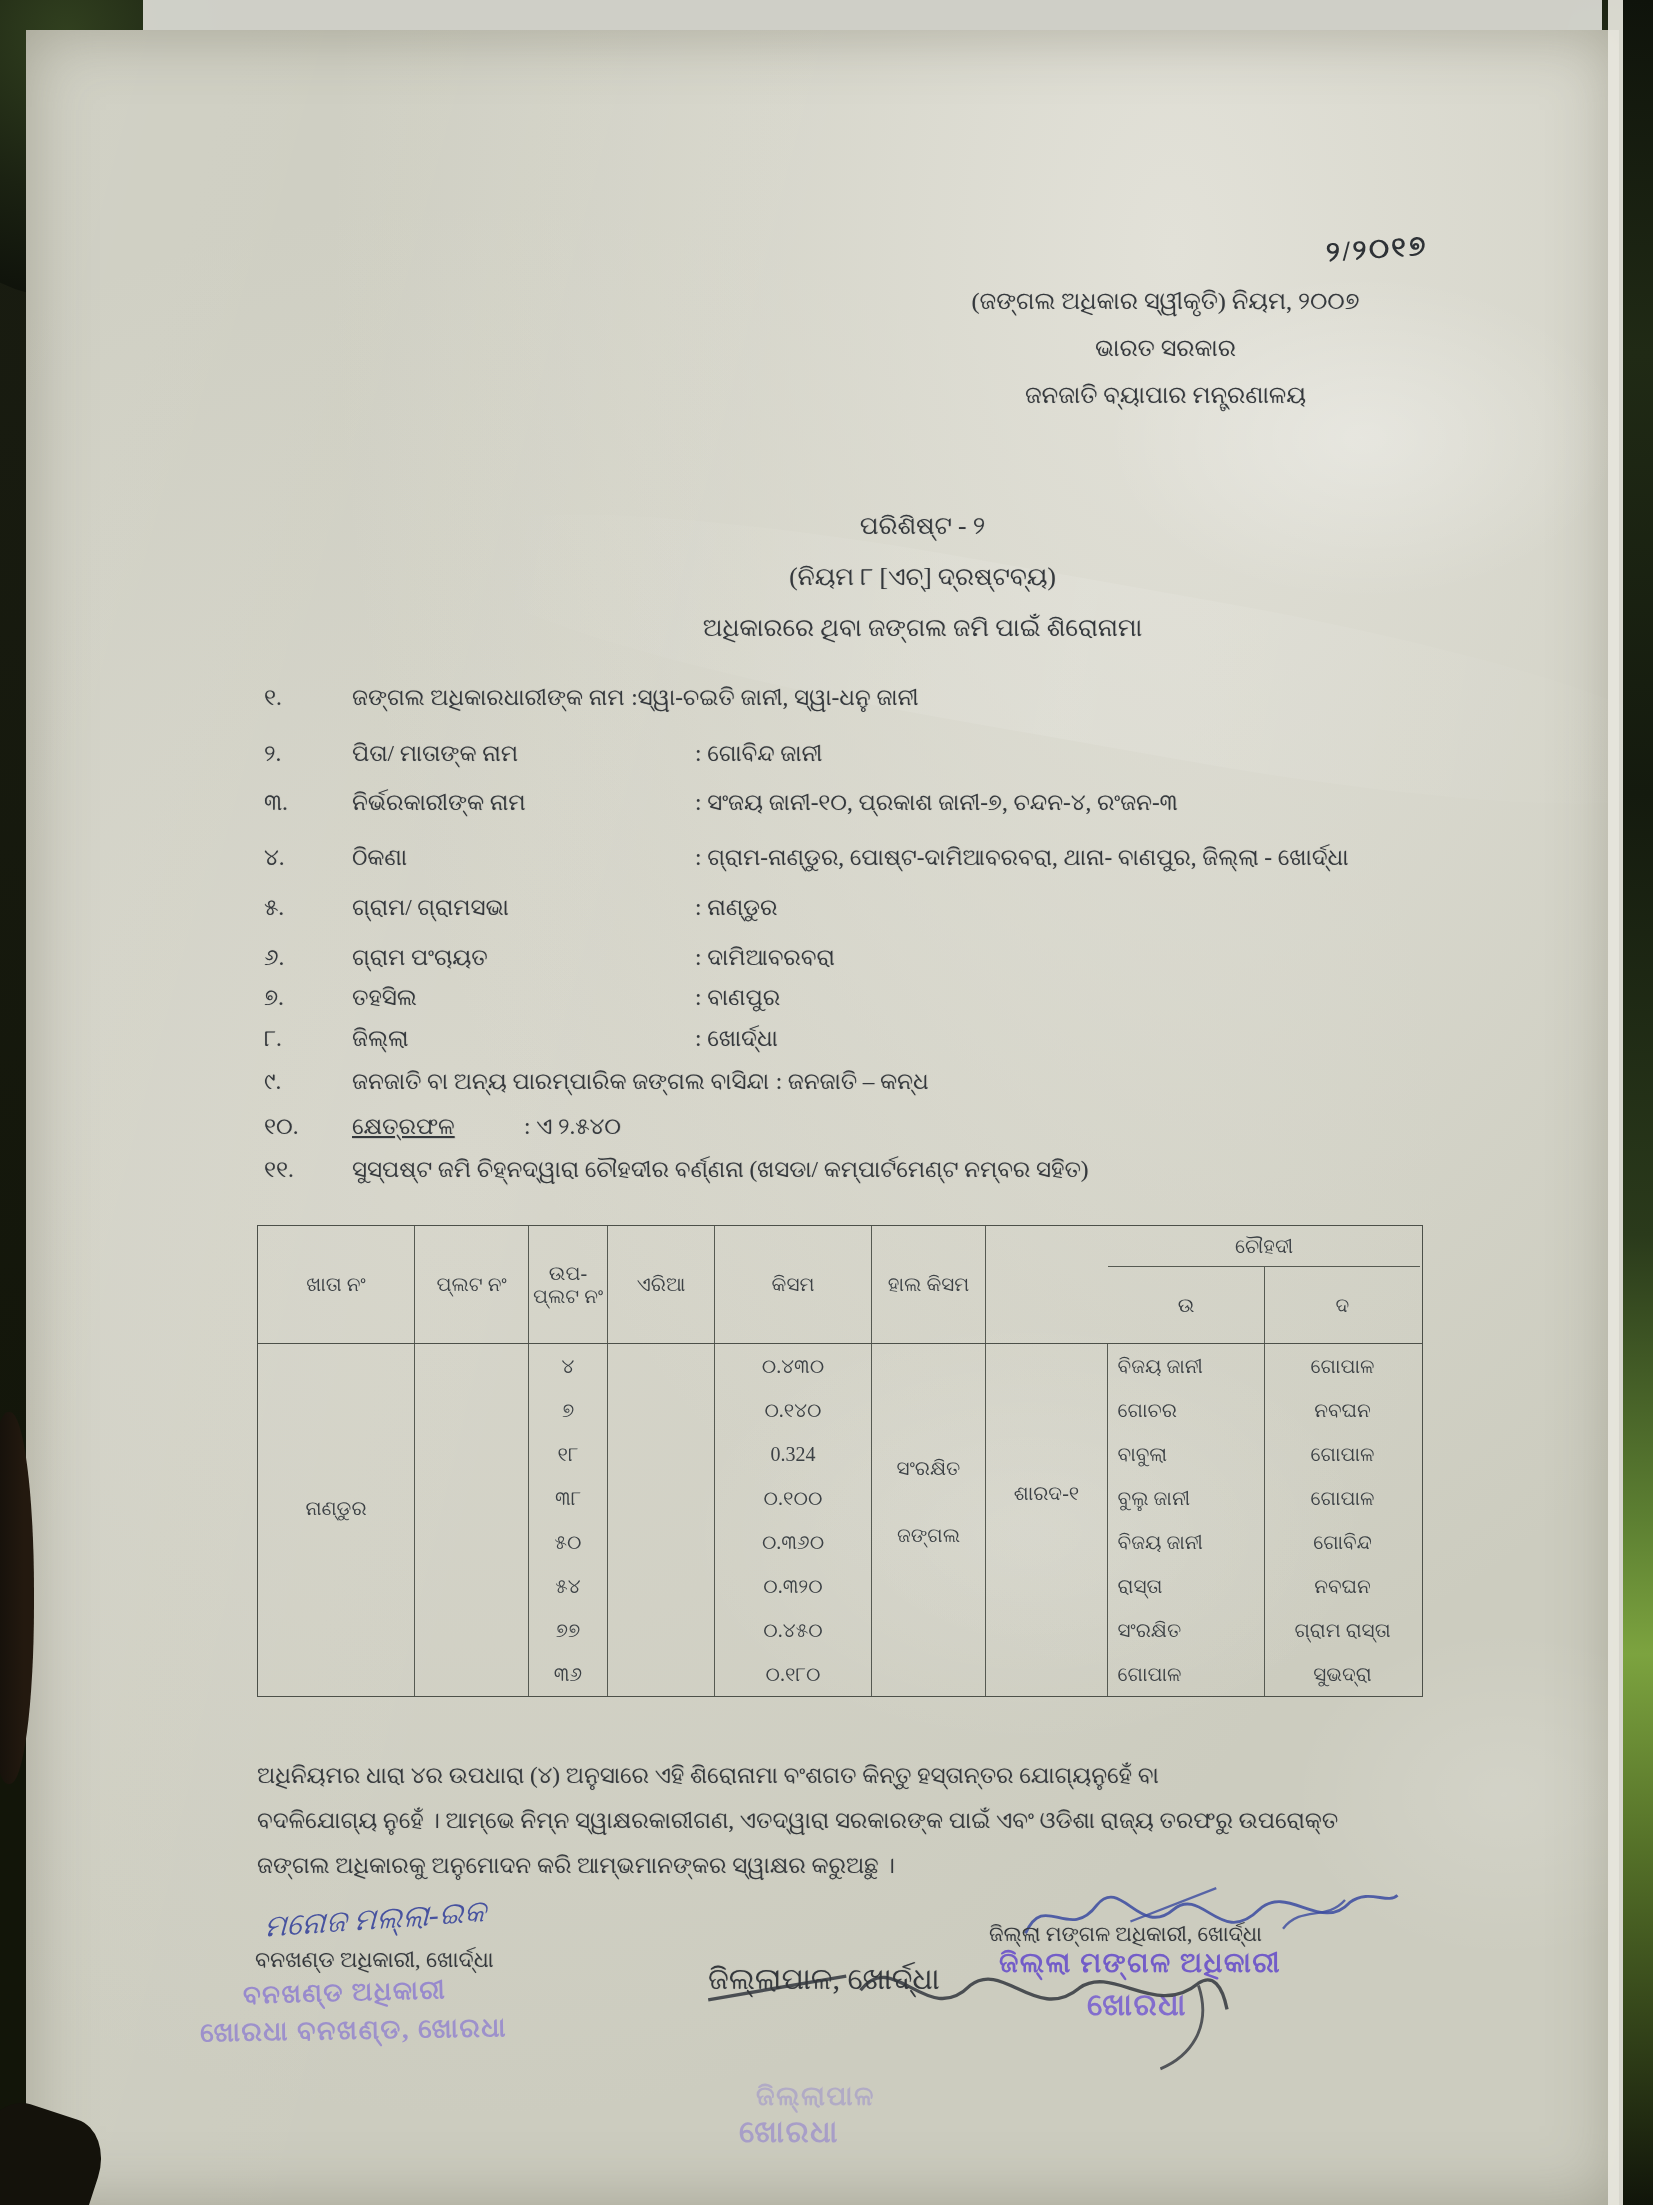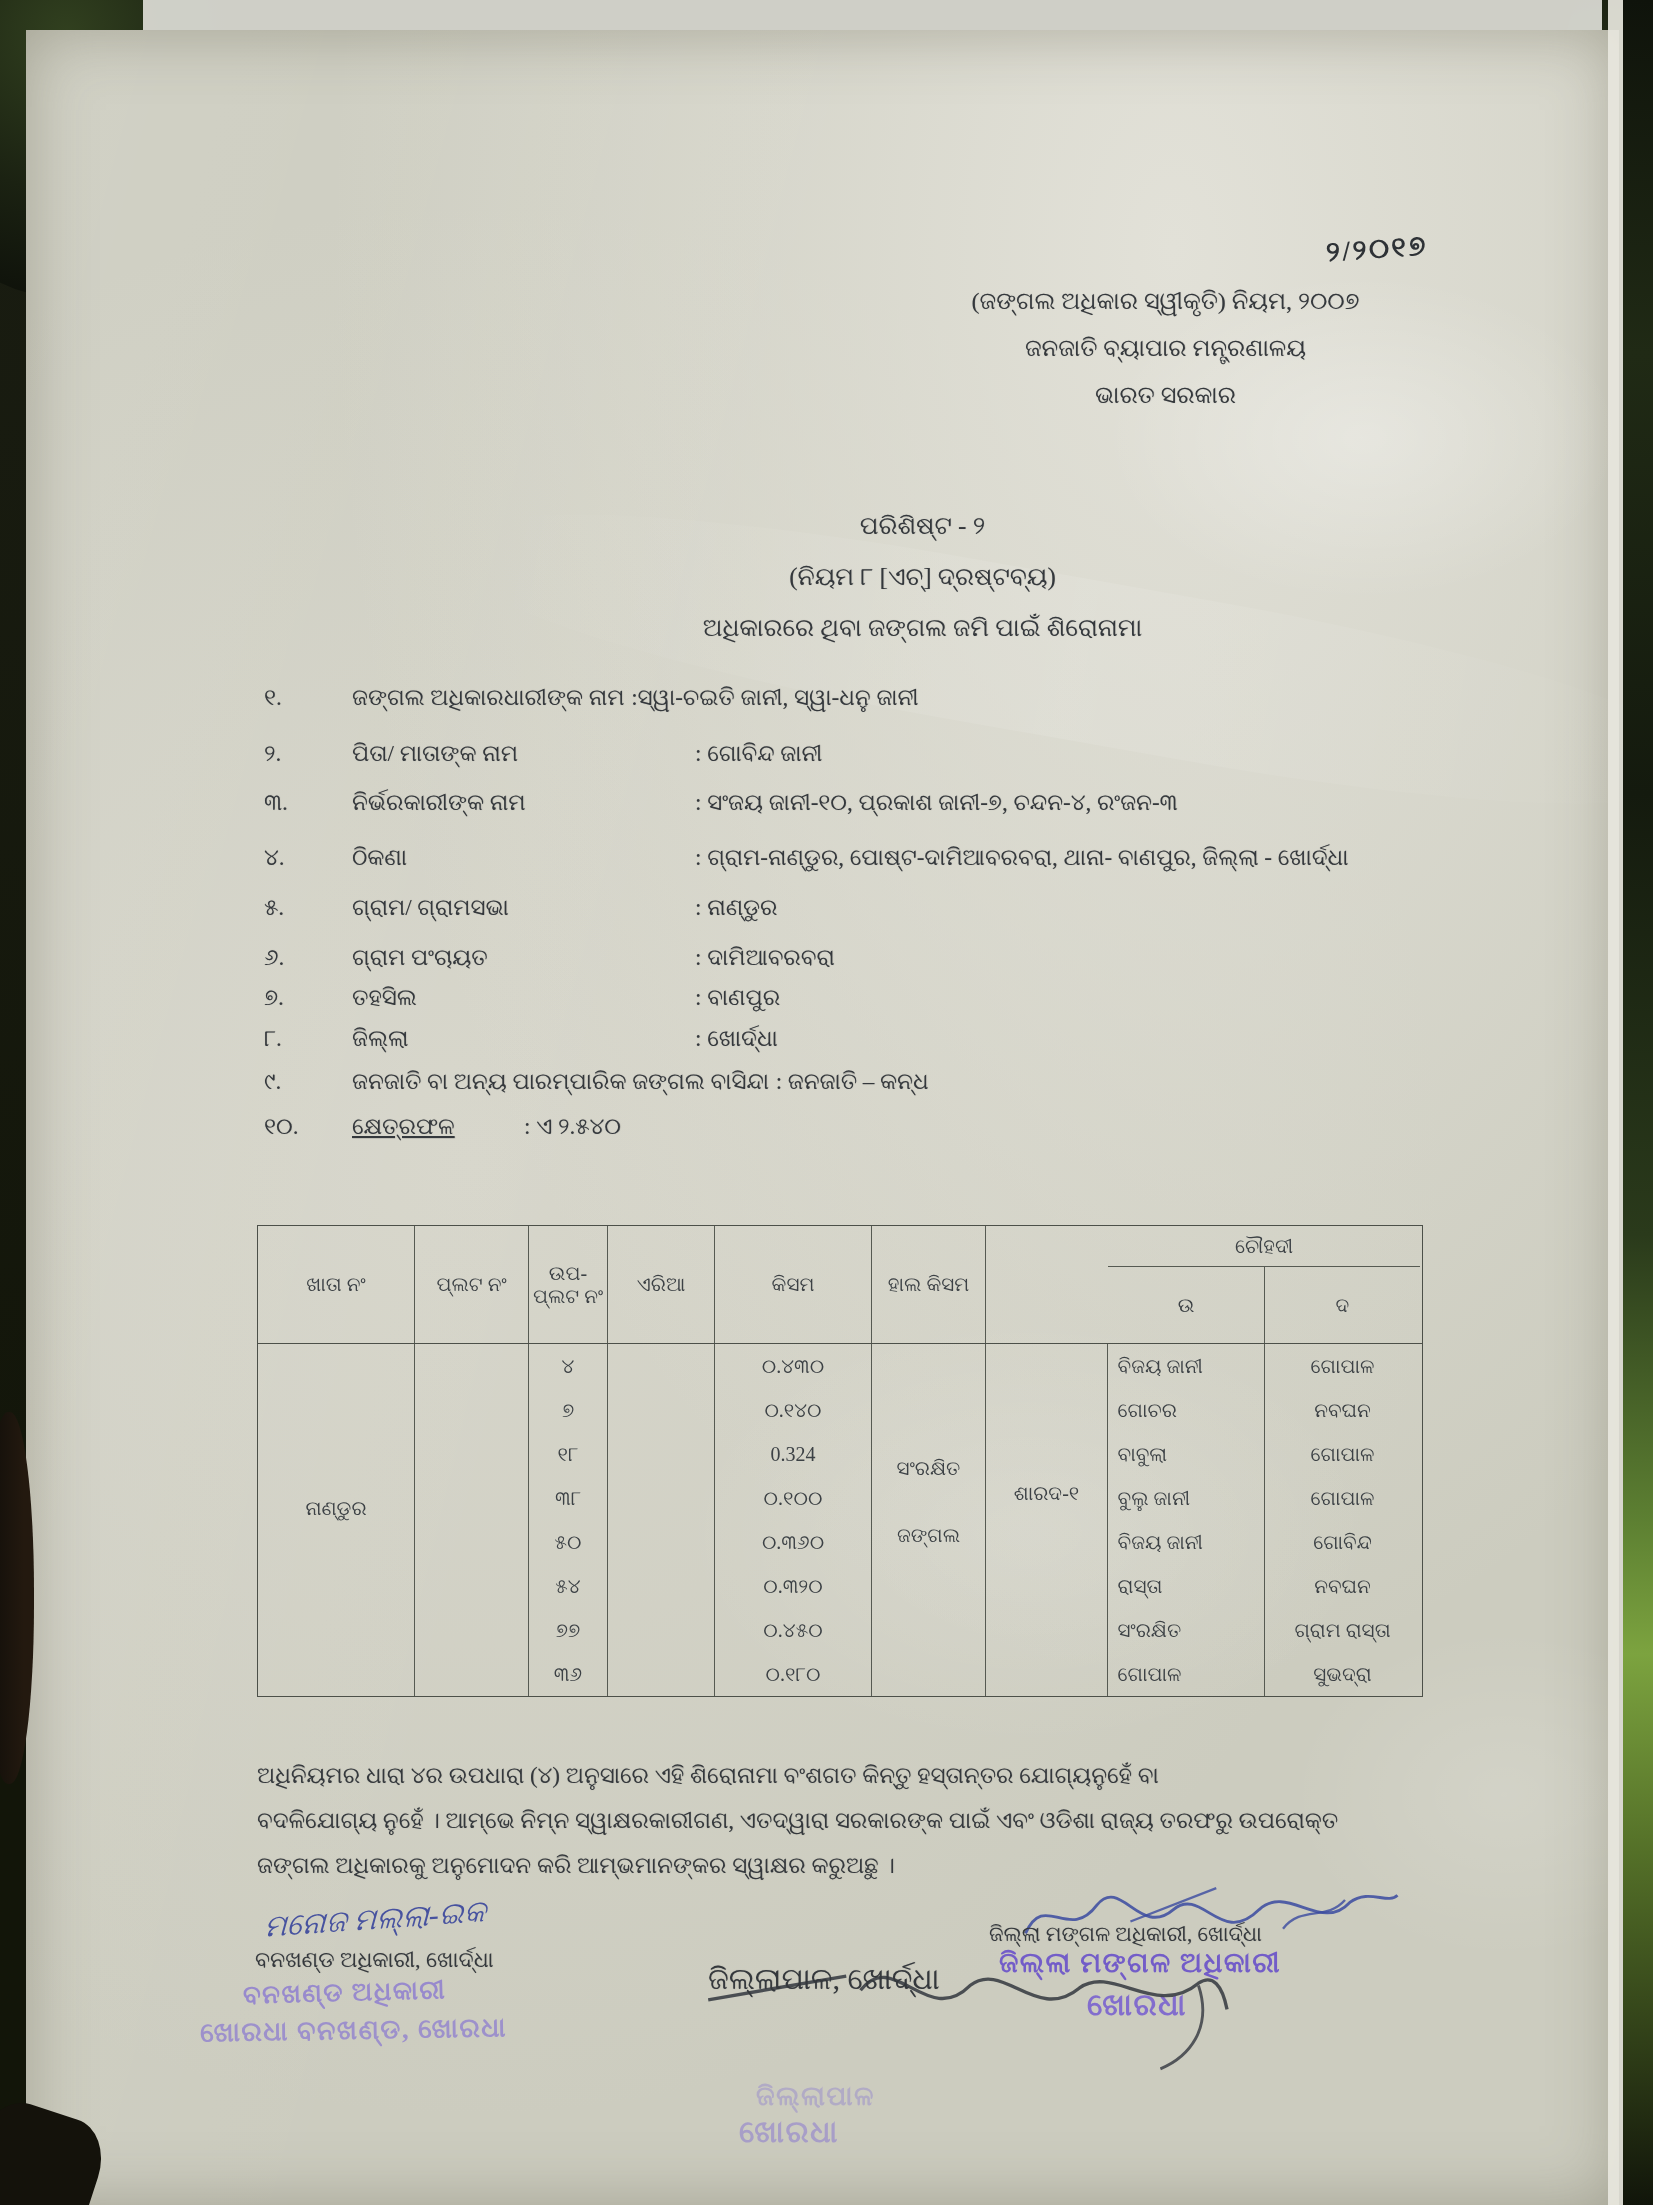--- a/index.html
+++ b/index.html
@@ -101,22 +101,22 @@
   <div class="paper">
     <div class="glare g1"></div>
     <div class="glare g2"></div>
     <div class="glare g3"></div>
     <div class="glare g4"></div>
 
     <div class="abs page-number">୨/୨୦୧୭</div>
 
     <div class="abs hdr print">
       <div>(ଜଙ୍ଗଲ ଅଧିକାର ସ୍ୱୀକୃତି) ନିୟମ, ୨୦୦୭</div>
+      <div>ଭାରତ ସରକାର</div>
       <div>ଜନଜାତି ବ୍ୟାପାର ମନ୍ତ୍ରଣାଳୟ</div>
-      <div>ଭାରତ ସରକାର</div>
     </div>
 
     <div class="abs apx print">
       <div>ପରିଶିଷ୍ଟ - ୨</div>
       <div>(ନିୟମ ୮ [ଏଚ୍] ଦ୍ରଷ୍ଟବ୍ୟ)</div>
       <div>ଅଧିକାରରେ ଥିବା ଜଙ୍ଗଲ ଜମି ପାଇଁ ଶିରୋନାମା</div>
     </div>
 
     <div class="abs item inline print" style="top:655px">
       <span class="no">୧.</span><span class="lbl">ଜଙ୍ଗଲ ଅଧିକାରଧାରୀଙ୍କ ନାମ</span><span class="val">:ସ୍ୱା-ଚଇତି ଜାନୀ, ସ୍ୱା-ଧନୁ ଜାନୀ</span>
@@ -140,20 +140,23 @@
       <span class="no">୭.</span><span class="lbl">ତହସିଲ</span><span class="val">: ବାଣପୁର</span>
     </div>
     <div class="abs item std print" style="top:996px">
       <span class="no">୮.</span><span class="lbl">ଜିଲ୍ଲା</span><span class="val">: ଖୋର୍ଦ୍ଧା</span>
     </div>
     <div class="abs item inline print" style="top:1039px">
       <span class="no">୯.</span><span class="lbl">ଜନଜାତି ବା ଅନ୍ୟ ପାରମ୍ପାରିକ ଜଙ୍ଗଲ ବାସିନ୍ଦା</span><span class="val">: ଜନଜାତି – କନ୍ଧ</span>
     </div>
     <div class="abs item narrow print" style="top:1084px">
       <span class="no">୧୦.</span><span class="lbl">କ୍ଷେତ୍ରଫଳ</span><span class="val">: ଏ ୨.୫୪୦</span>
+    </div>
+    <div class="abs item inline print" style="top:1127px">
+      <span class="no">୧୧.</span><span class="lbl">ସୁସ୍ପଷ୍ଟ ଜମି ଚିହ୍ନଦ୍ୱାରା ଚୌହଦୀର ବର୍ଣ୍ଣନା (ଖସଡା/ କମ୍ପାର୍ଟମେଣ୍ଟ ନମ୍ବର ସହିତ)</span><span class="val"></span>
     </div>
 
     <div class="abs tbl">
       <div class="thead">
         <div class="th span2">ଖାତା ନଂ</div>
         <div class="th span2">ପ୍ଲଟ ନଂ</div>
         <div class="th span2">ଉପ-ପ୍ଲଟ ନଂ</div>
         <div class="th span2">ଏରିଆ</div>
         <div class="th span2">କିସମ</div>
         <div class="th span2">ହାଲ କିସମ</div>

